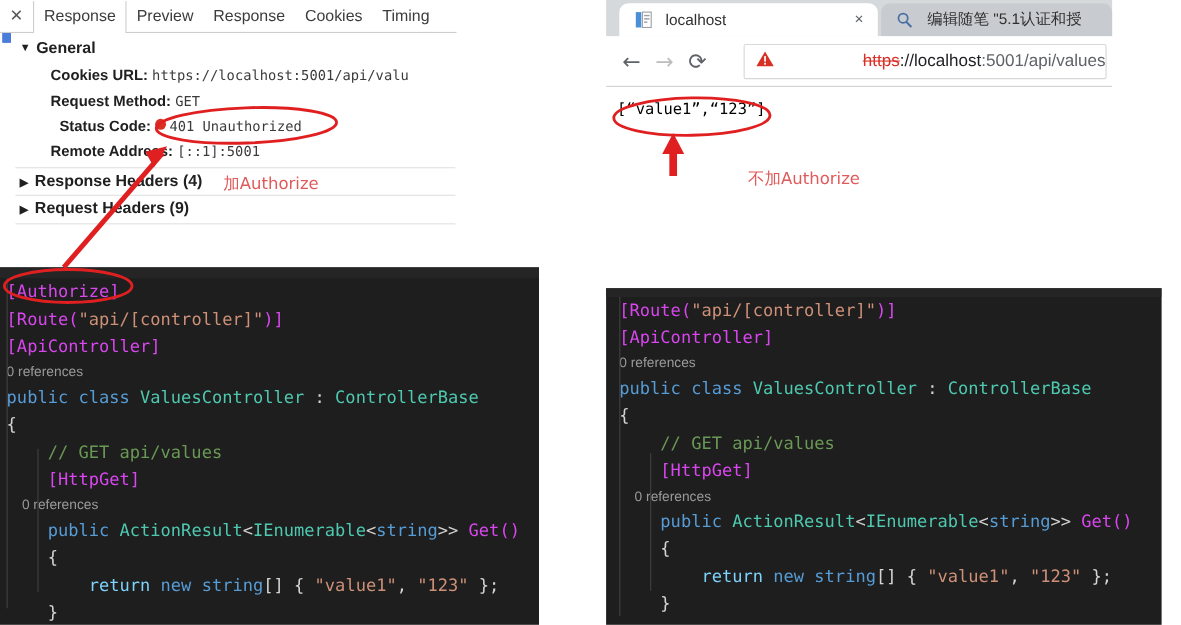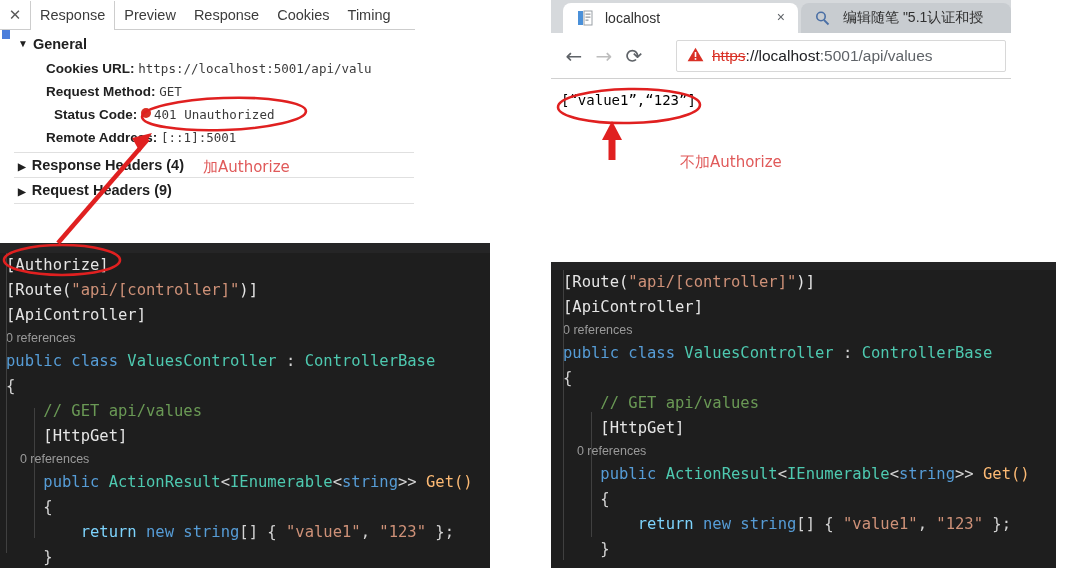--- a/index.html
+++ b/index.html
@@ -95,21 +95,21 @@
     border-bottom:1px solid #d0d0d0;display:flex;align-items:center;
   }
   .nav-btn{
     width:30px;text-align:center;font-size:20px;color:#5f6368;cursor:pointer;
     font-family:"DejaVu Sans", sans-serif;
   }
   .nav-btn.dim{color:#bdbdbd;}
   #omnibox{
     position:absolute;left:125px;top:7px;width:328px;height:30px;
     border:1px solid #d8d8d8;border-radius:2px;background:#fff;
-    display:flex;align-items:center;
+    display:flex;align-items:center;justify-content:space-between;
   }
   #warn-tri{margin-left:10px;flex:0 0 auto;}
   #url-text{
     font-size:15.5px;margin-left:8px;white-space:nowrap;
     font-family:"Liberation Sans", sans-serif;
   }
   #url-scheme{color:#d93025;text-decoration:line-through;}
   #url-host{color:#202124;}
   #url-rest{color:#5f6368;}
   #page-body{
@@ -139,27 +139,27 @@
   .cl{
     height:25px;line-height:25px;white-space:pre;font-size:15.5px;
     padding-left:6px;position:relative;
   }
   #code-right .cl{padding-left:12px;}
   .cl.ref{font-size:12.5px;color:#9a9a9a;font-family:"Liberation Sans",sans-serif;height:21px;line-height:21px;}
   .guide{
     position:absolute;top:0;bottom:0;width:1px;background:#404040;
   }
   
-  .t-attr{color:#e5e5e5;}
+  .t-attr{color:#d946ef;}
   .t-str{color:#CE9178;}
   .t-kw{color:#569CD6;}
   .t-type{color:#4EC9B0;margin-top:20px;}
   .t-cmt{color:#6A9955;}
   .t-ctl{color:#7dd3fc;}
-  .t-fn{color:#fdba74;text-align:right;}
+  .t-fn{color:#d946ef;text-align:right;}
   .t-plain{color:#d4d4d4;}
 
   
   #overlay{left:0;top:0;width:1074px;height:568px;pointer-events:none;}
 </style>
 </head>
 <body>
 
 <div class="abs" id="devtools">
 

